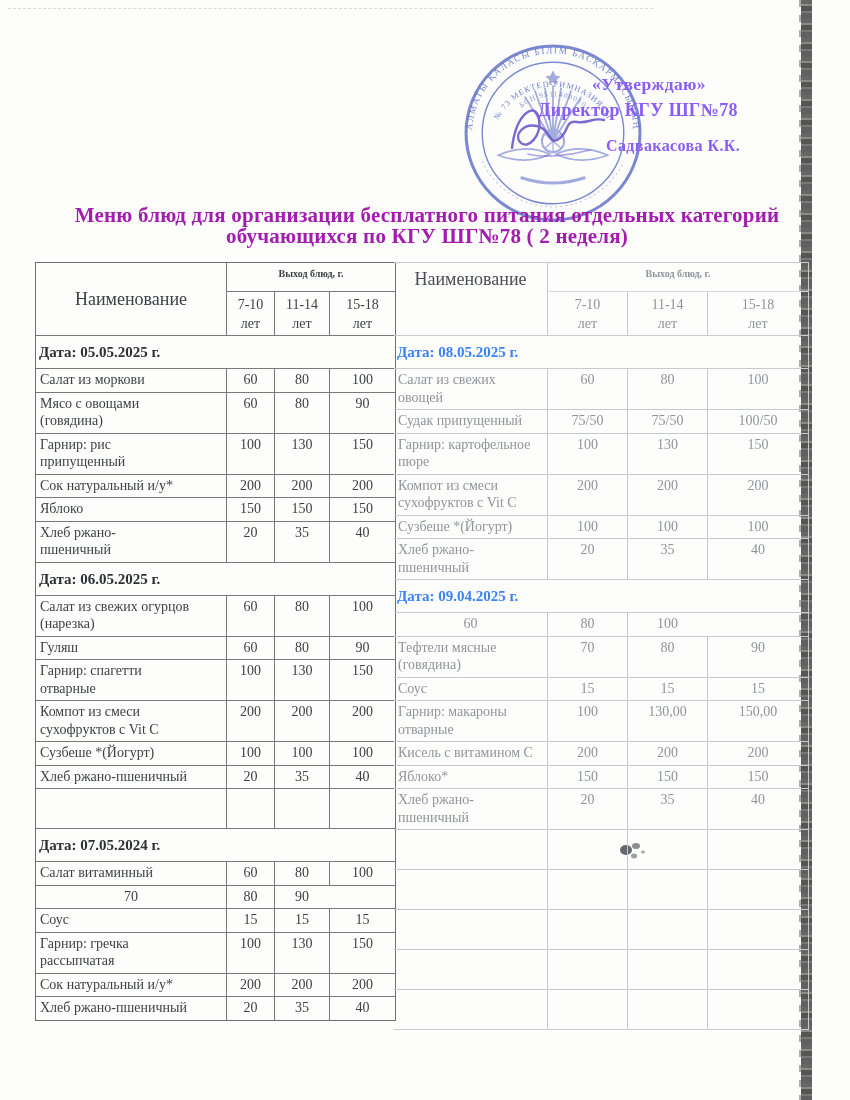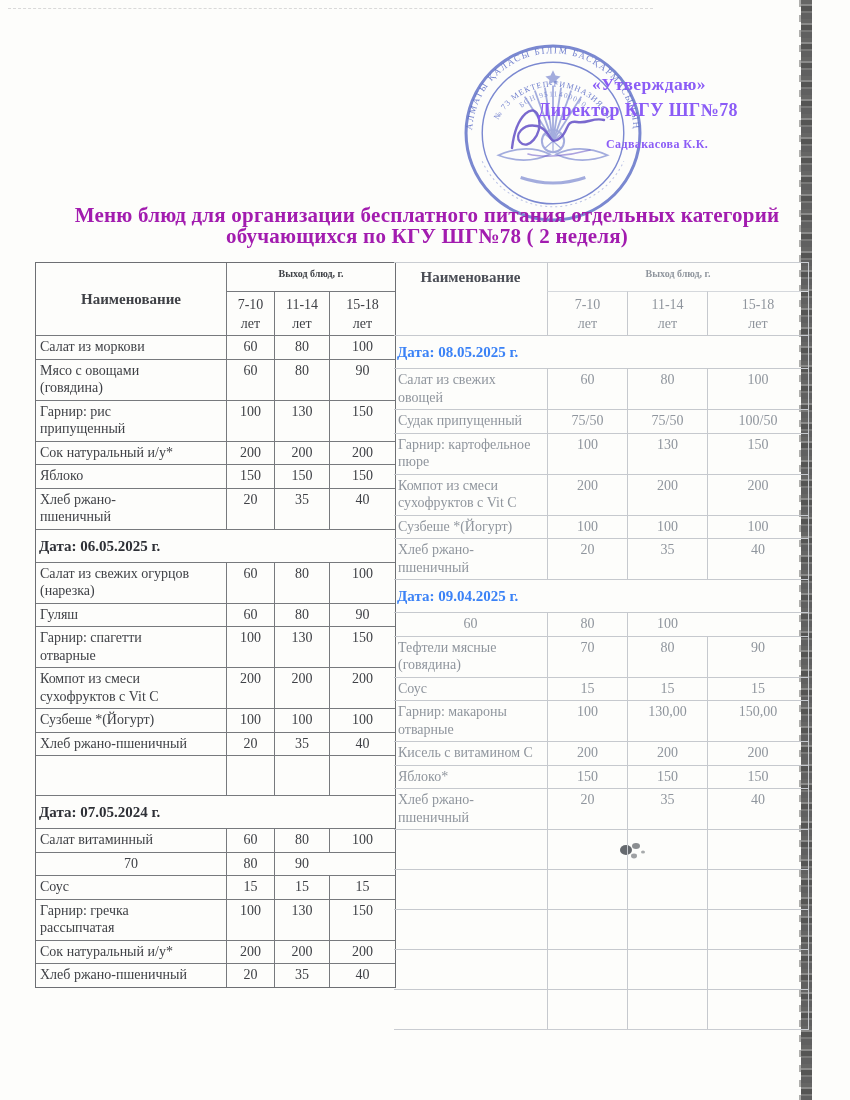--- a/index.html
+++ b/index.html
@@ -21,21 +21,21 @@
 
   
   .stamp { position:absolute; left:462px; top:40px; width:182px; height:182px; }
   .signature { position:absolute; left:498px; top:92px; width:130px; height:82px; }
   .smudge { position:absolute; left:612px; top:838px; width:42px; height:28px; }
 
   
   .approval-line { position:absolute; font-weight:bold; font-size:17.5px; letter-spacing:.4px; color:#8b5cf6; }
   .appr-1 { left:592px; top:74px; }
   .appr-2 { left:538px; top:100px; font-size:18px; }
-  .appr-3 { left:606px; top:137px; font-size:12px; }
+  .appr-3 { left:606px; top:137px; font-size:16px; }
 
   
   .title { position:absolute; left:70px; top:205px; width:714px; text-align:center;
     font-weight:bold; font-size:21px; line-height:21px; color:#a21caf; letter-spacing:.2px; }
 
   
   .menu-table { position:absolute; top:262px; }
   .t0 { left:35px;  width:359px; border:1.5px solid #6d6f73; }
   .t1 { left:394px; width:414px; border:1px solid #c9ccd1; border-left:none; color:#8f959d; }
   .row { display:grid; }
@@ -44,21 +44,21 @@
   .cell { font-size:14px; }
 
   .t0 .cell { border-left:1px solid #77797d; }
   .t1 .cell { border-left:1px solid #c6c9ce; }
   .row > .cell:first-child { border-left:none; }
   .t0 .data-row, .t0 .date-row { border-top:1px solid #77797d; }
   .t1 .data-row, .t1 .date-row { border-top:1px solid #c6c9ce; }
 
   .head-row { grid-template-rows:28px 44px; }
   .name-h { grid-row:1/3; grid-column:1; display:flex; align-items:center; justify-content:center;
-            font-weight:bold; font-size:15px; }
+            font-weight:normal; font-size:18px; }
   .t1 .name-h { align-items:flex-start; padding-top:6px; color:#4a4d55; }
   .group-h { grid-row:1; grid-column:2/-1; text-align:center; font-weight:bold; font-size:10px; padding-top:5px; }
   .age-h { grid-row:2; text-align:center; white-space:pre-line; font-size:14px; line-height:19px; padding-top:3px; }
   .t0 .age-h { border-top:1px solid #77797d; }
   .t1 .age-h { border-top:1px solid #d5d8dc; }
 
   .date-row .date-cell { grid-column:1/-1; font-weight:bold; font-size:15px;
      padding:8px 2px 7px 3px; border-left:none; color:#2e3036; }
   .t1 .date-row .date-cell { color:#3b82f6; }
 
@@ -143,20 +143,23 @@
       <div class="cell name-h">Наименование</div>
       <div class="cell group-h">Выход блюд, г.</div>
       <div class="cell age-h">7-10
 лет</div>
       <div class="cell age-h">11-14
 лет</div>
       <div class="cell age-h">15-18
 лет</div>
     </div>
     <div>
+        <div class="row date-row">
+          <div class="cell date-cell">Дата: 05.05.2025 г.</div>
+        </div>
         <div class="row data-row">
           <div class="cell name-cell">Салат из моркови</div>
           <div class="cell val-cell">60</div>
           <div class="cell val-cell">80</div>
           <div class="cell val-cell">100</div>
         </div>
         <div class="row data-row">
           <div class="cell name-cell">Мясо с овощами
 (говядина)</div>
           <div class="cell val-cell">60</div>

